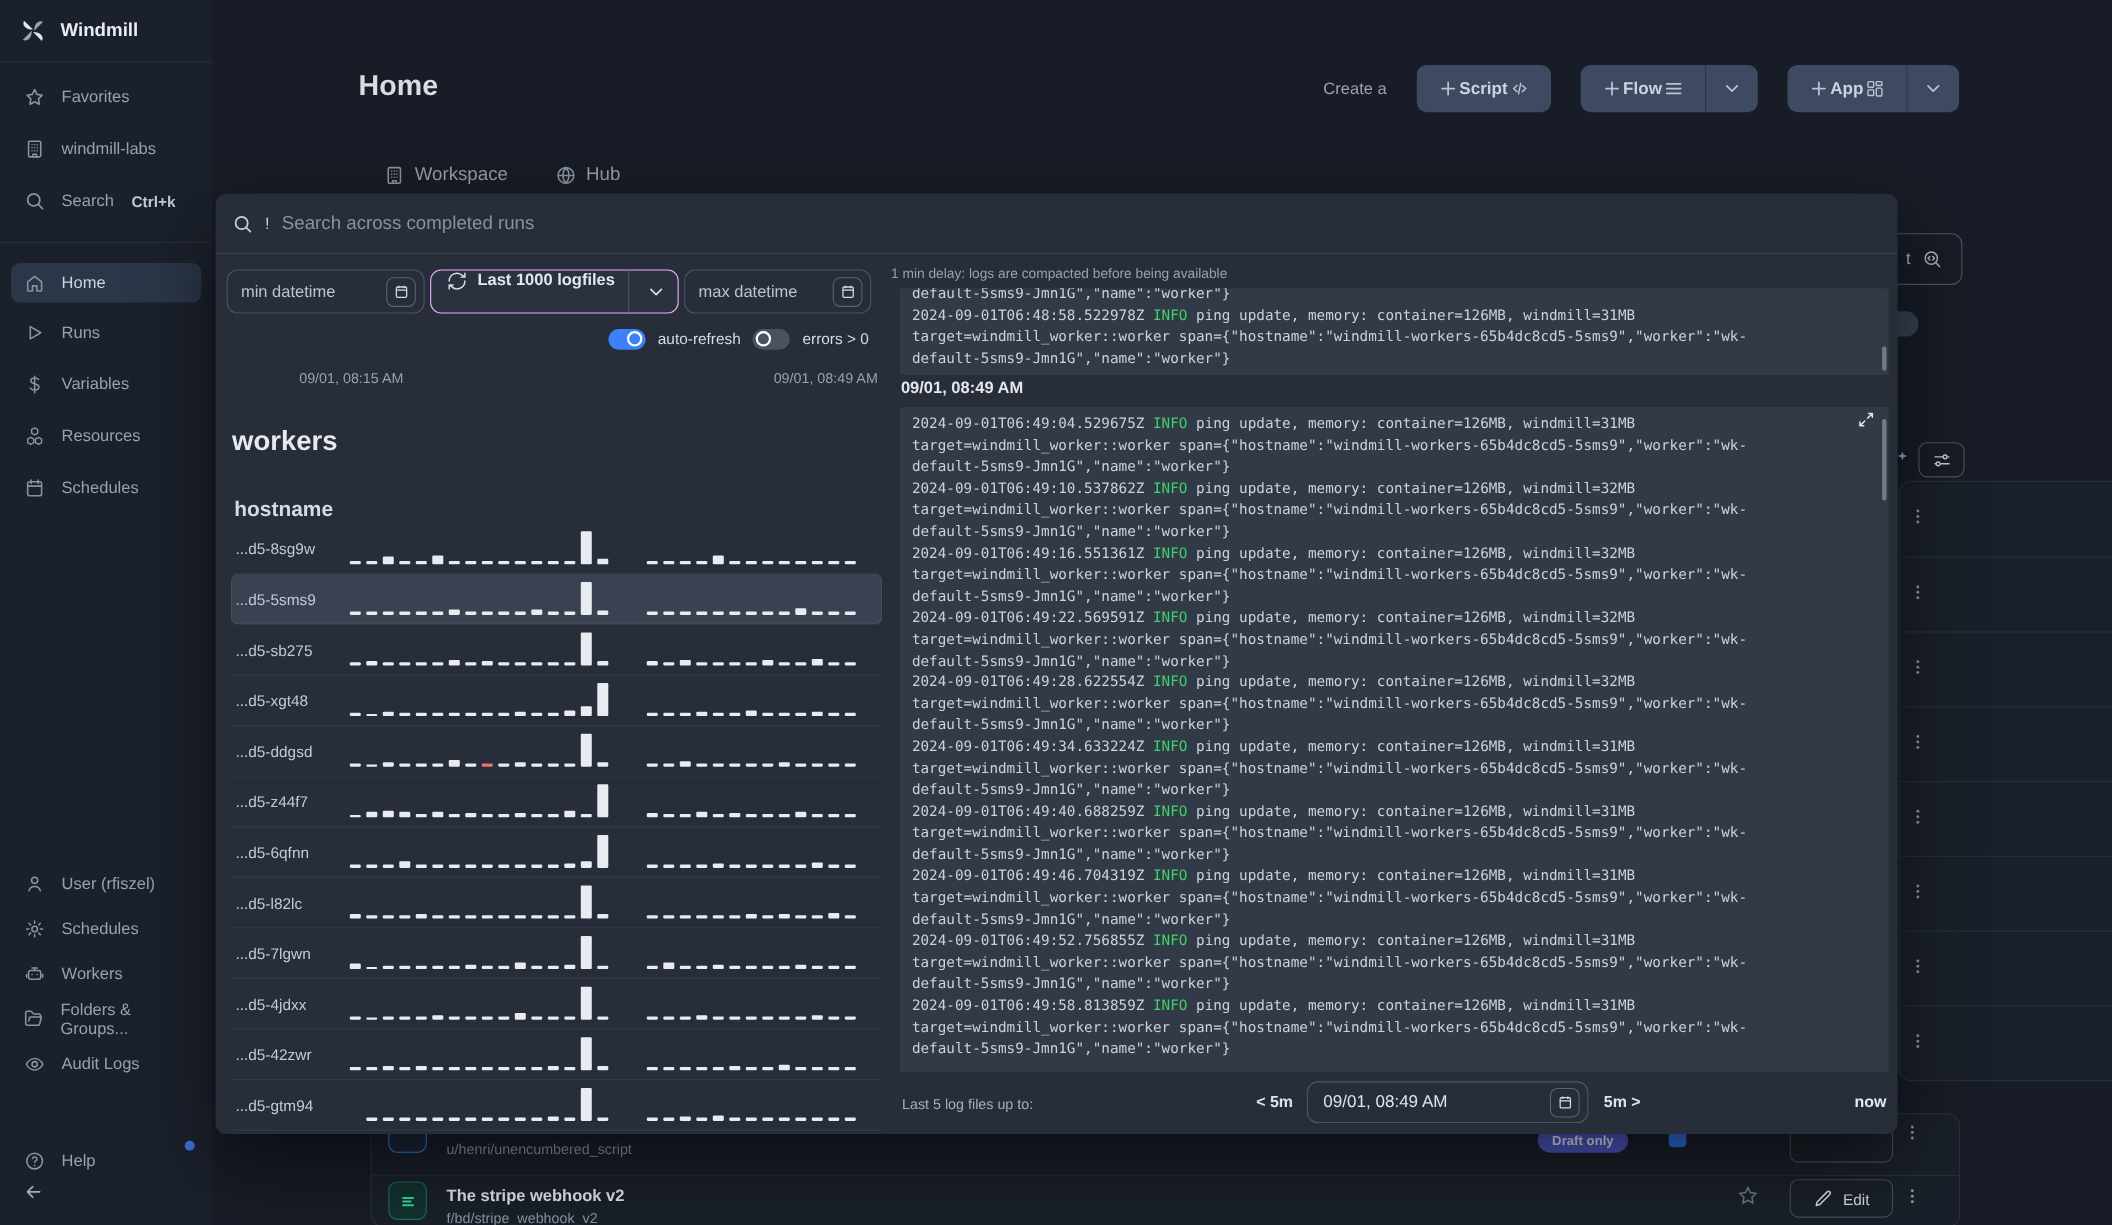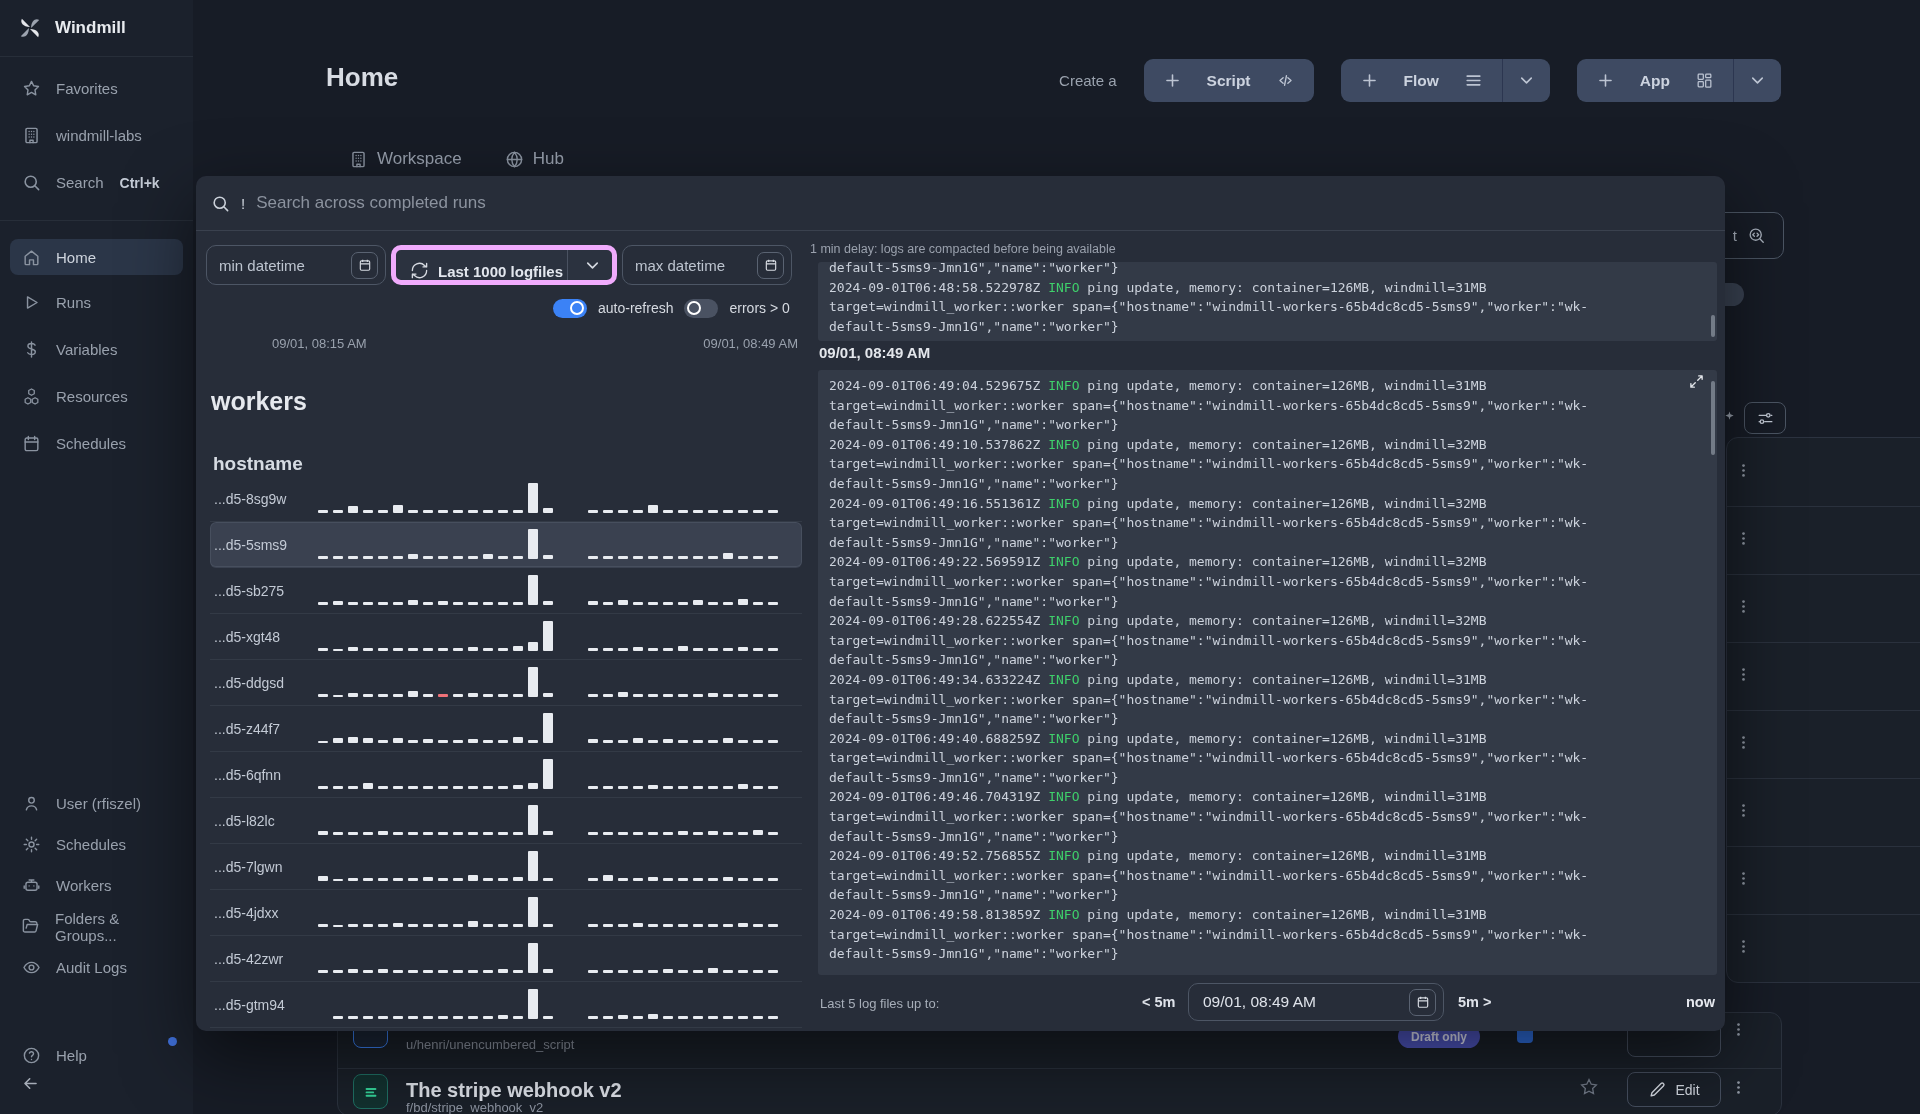--- a/index.html
+++ b/index.html
@@ -25,21 +25,21 @@
   .sb-help .ico{ width:20px; color:#8a93a0; }
   .help-dot{ position:absolute; left:168px; top:1037px; width:9px; height:9px; border-radius:50%; background:#3f6fd8; }
   .sb-collapse{ position:absolute; left:21px; top:1074px; color:#a6adb8; cursor:pointer; }
 
   
   .main{ position:absolute; left:193px; top:0; right:0; bottom:0; }
   .page-title{ position:absolute; left:133px; top:62px; font-size:26px; font-weight:600; color:#d8dce3; }
   .create-cluster{ position:absolute; right:139px; top:59px; height:43px; display:flex; align-items:center; gap:27px; }
   .create-label{ color:#9aa2ae; font-size:15px; }
   .btn-group{ display:flex; height:43px; border-radius:9px; overflow:hidden; background:#3e4a62; cursor:pointer; }
-  .btn-main{ display:flex; align-items:center; gap:25px; padding:0 19px; color:#ccd3df; font-size:15.5px; font-weight:600; }
+  .btn-main{ display:flex; align-items:center; gap:1px; padding:0 19px; color:#ccd3df; font-size:15.5px; font-weight:600; }
   .btn-main .ico{ color:#bcc4d2; }
   .btn-chev{ display:flex; align-items:center; padding:0 14px; border-left:1px solid #2c3650; color:#bcc4d2; }
   .ws-tabs{ position:absolute; left:156px; top:149px; display:flex; gap:43px; }
   .ws-tab{ display:flex; gap:9px; color:#959daa; font-size:17px; align-items:center; cursor:pointer; }
   .ws-tab .ico{ color:#8a93a0; }
 
   
   .bgfrag-search{ position:absolute; left:1457px; top:212px; width:134px; height:47px; border:1px solid #4b5563; border-radius:10px; display:flex; align-items:center; justify-content:flex-end; padding-right:17px; color:#aab2be; }
   .bgfrag-search .sliver{ color:#aab2be; font-size:15px; margin-right:10px; }
   .bgfrag-badge{ position:absolute; left:1507px; top:283px; width:44px; height:23px; background:#394252; border-radius:12px; }
@@ -49,21 +49,21 @@
   .bg-kebab-row{ height:68px; display:flex; align-items:center; padding-left:8px; border-top:1px solid #2a313d; color:#8f97a3; }
   .bg-kebab-row:first-child{ border-top:none; }
 
   
   .bg-bottom{ position:absolute; left:144px; top:1012px; width:1445px; border:1px solid #2b323e; border-radius:12px; background:#1a2029; }
   .bg-row{ position:relative; height:55px; }
   .bg-row.r2{ height:47px; border-top:1px solid #2a313c; }
   .bg-row-icon{ position:absolute; left:15px; width:35px; height:35px; border-radius:8px; }
   .bg-row-icon.py{ top:0px; border:1px solid #3b82f6; background:rgba(59,130,246,.08); }
   .bg-row-icon.script{ top:5px; border:1px solid #1f6f63; background:#12312f; display:flex; align-items:center; justify-content:center; color:#34d399; }
-  .bg-row .title{ position:absolute; left:68px; top:10px; font-size:20px; font-weight:600; color:#dde1e8; }
+  .bg-row .title{ position:absolute; left:68px; top:10px; font-size:15px; font-weight:600; color:#dde1e8; }
   .bg-row .path{ position:absolute; left:68px; font-size:13px; color:#8c93a0; }
   .bg-row.r1 .path{ top:24px; }
   .bg-row.r2 .path{ top:31px; }
   .draft-badge{ position:absolute; left:1060px; top:12px; height:23px; padding:0 13px; background:#4f56c0; color:#e6e8fb; font-size:12px; font-weight:600; border-radius:12px; display:flex; align-items:center; }
   .mini-blue{ position:absolute; left:1179px; top:14px; width:16px; height:16px; background:#2f6fe0; border-radius:4px; }
   .frag-btn{ position:absolute; left:1289px; top:0px; width:94px; height:44px; border:1px solid #454e5e; border-radius:8px; }
   .row-kebab{ position:absolute; left:1392px; color:#8f97a3; cursor:pointer; }
   .bg-row.r1 .row-kebab{ top:8px; } .bg-row.r2 .row-kebab{ top:10px; }
   .row-star{ position:absolute; left:1241px; top:8px; color:#707886; cursor:pointer; }
   .edit-btn{ position:absolute; left:1289px; top:3px; width:94px; height:35px; border:1px solid #454e5e; border-radius:8px; display:flex; align-items:center; justify-content:center; gap:8px; color:#d3d8e0; font-size:14px; cursor:pointer; }
@@ -76,21 +76,21 @@
   .m-search input{ flex:1; background:transparent; border:none; outline:none; font-size:17px; color:#e5e7eb; font-family:"Liberation Sans",sans-serif; }
   .m-search input::placeholder{ color:#8b929e; }
 
   .m-left{ position:absolute; left:0; top:55px; width:614px; bottom:0; }
   .m-right{ position:absolute; left:614px; top:55px; right:0; bottom:0; }
 
   .fbox{ position:absolute; top:14px; height:40px; border:1px solid #4d5665; border-radius:10px; display:flex; align-items:center; background:#272d39; }
   .fbox input{ flex:1; min-width:0; background:transparent; border:none; outline:none; font-size:15px; color:#c9cfd9; padding:0 12px; font-family:"Liberation Sans",sans-serif; }
   .fbox input::placeholder{ color:#bdc4cf; }
   .cal-btn{ width:27px; height:27px; margin-right:7px; border:1px solid #5a6372; border-radius:7px; display:flex; align-items:center; justify-content:center; color:#d6dae1; cursor:pointer; flex:none; }
-  .fselect{ position:absolute; top:14px; left:195px; width:226px; height:40px; border:5px solid #f0abfc; border-radius:10px; background:#2b323f; display:flex; align-items:flex-end; cursor:pointer; }
+  .fselect{ position:absolute; top:14px; left:195px; width:226px; height:40px; border:1px solid #f0abfc; border-radius:10px; background:#2b323f; display:flex; align-items:flex-start; cursor:pointer; }
   .fselect .ico{ color:#d6dae1; margin:0 9px 0 14px; }
   .fselect .sel-label{ font-size:15px; font-weight:700; color:#e3e7ee; flex:1; }
   .fselect .chev{ width:45px; align-self:stretch; border-left:1px solid #4a5261; display:flex; align-items:center; justify-content:center; color:#d6dae1; }
 
   .togglerow{ position:absolute; top:65px; left:357px; height:24px; display:flex; align-items:center; gap:11px; }
   .toggle{ width:34px; height:19px; border-radius:10px; position:relative; cursor:pointer; flex:none; }
   .toggle.on{ background:#3b82f6; } .toggle.off{ background:#4a5262; }
   .toggle .knob{ position:absolute; top:2.5px; width:14px; height:14px; border-radius:50%; border:2px solid #fff; }
   .toggle.on .knob{ right:3px; } .toggle.off .knob{ left:3px; }
   .toggle-label{ color:#d6dae1; font-size:14px; }

